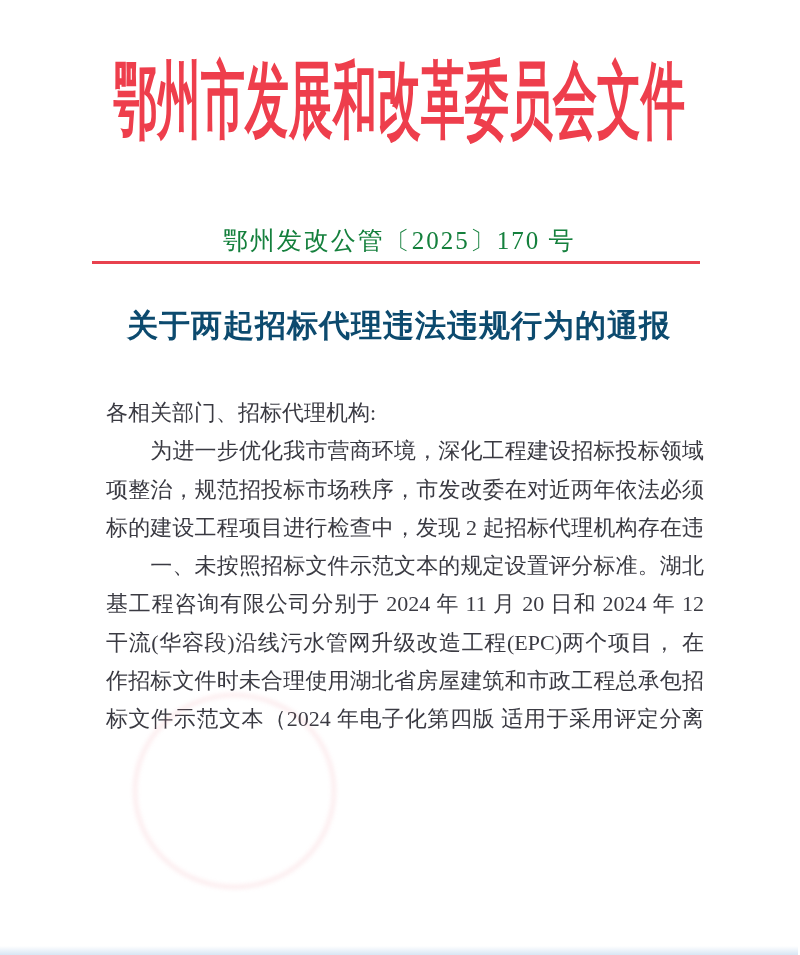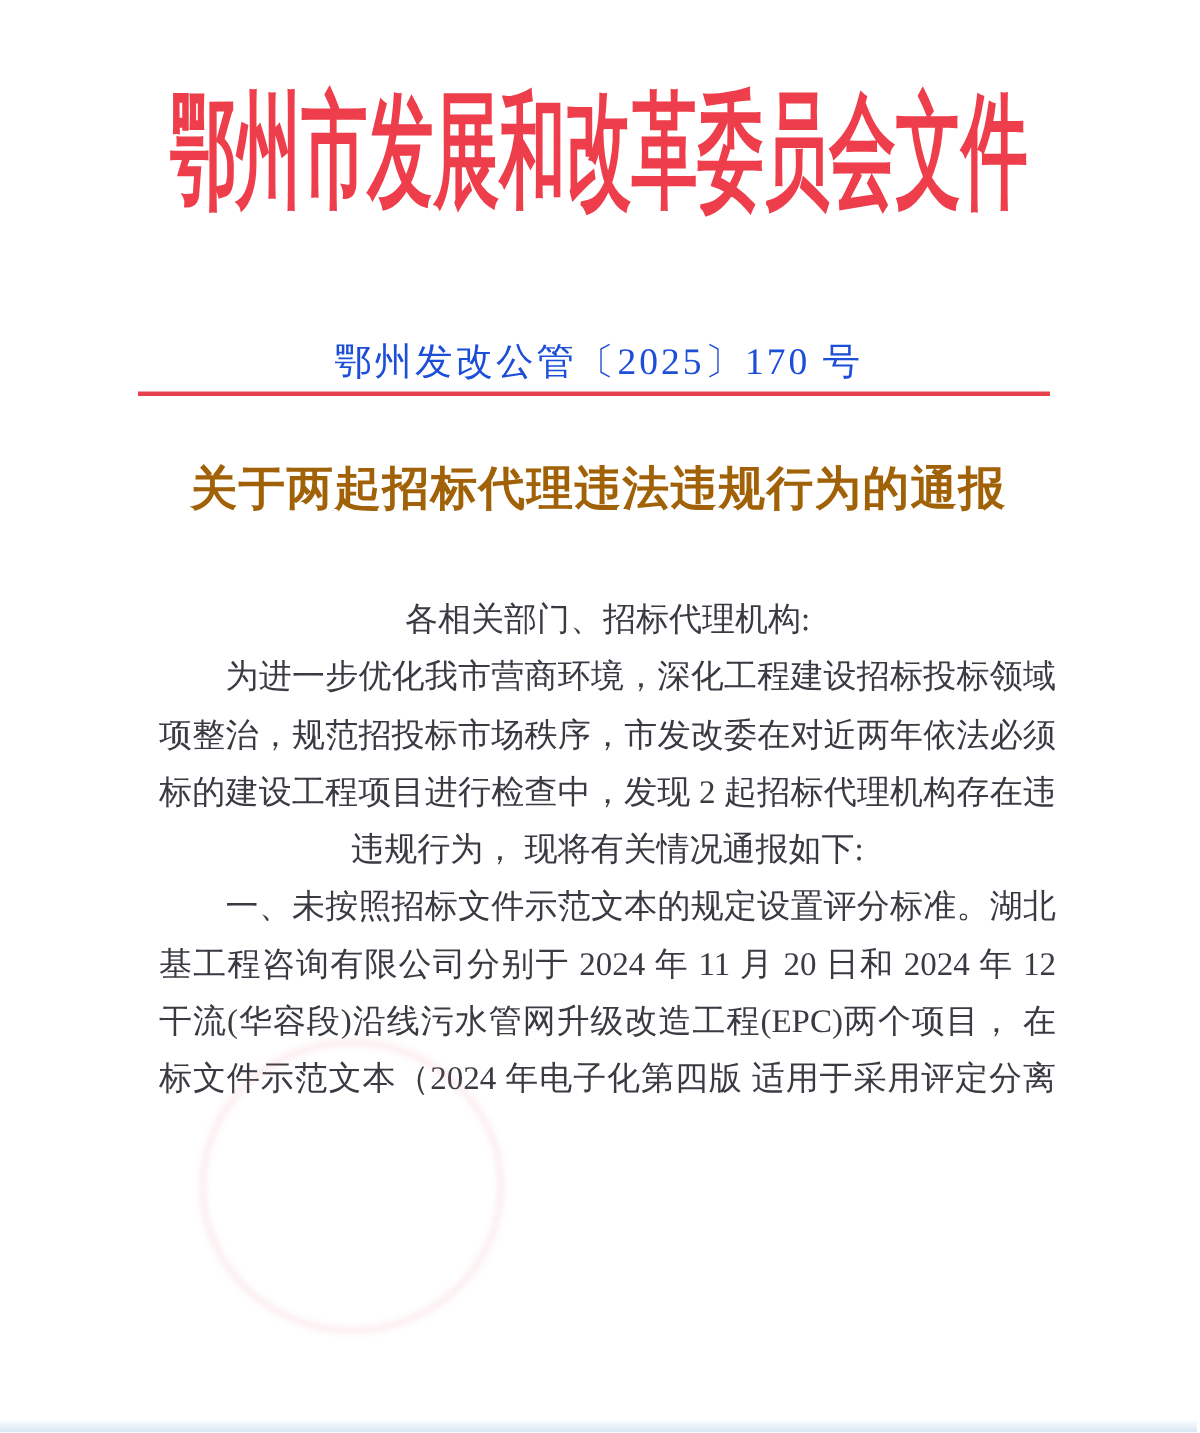--- a/index.html
+++ b/index.html
@@ -32,55 +32,55 @@
     white-space: nowrap;
   }
   .doc-number {
     position: absolute;
     top: 224px;
     left: 0;
     width: 100%;
     text-align: center;
     font-size: 25px;
     letter-spacing: 2px;
-    color: #1d4ed8;
+    color: #15803d;
   }
   .red-rule {
     position: absolute;
     top: 261px;
     left: 92px;
     width: 608px;
     height: 3px;
     background: var(--rule-red, #e8414e);
   }
   .doc-title {
     position: absolute;
     top: 305px;
     left: 0;
     width: 100%;
     margin: 0;
     text-align: center;
     font-size: 31px;
     font-weight: 700;
     letter-spacing: 1px;
-    color: #a16207;
+    color: #0c4a6e;
   }
   .body-block {
     position: absolute;
     top: 394px;
     left: 106px;
     width: 598px;
     font-size: 22px;
     line-height: 38.3px;
     color: var(--body-text, #3a3a42);
   }
   .line {
     height: 38.3px;
     overflow: hidden;
-    text-align: center;
+    text-align: left;
   }
   .line.fill {
     text-align: justify;
     text-align-last: justify;
   }
   .seg-bold {
     font-weight: 400;
     font-family: "Liberation Sans", "DejaVu Sans", sans-serif;
   }
   
@@ -117,24 +117,24 @@
 
   <div class="red-rule"></div>
 
   <h1 class="doc-title">关于两起招标代理违法违规行为的通报</h1>
 
   <div class="body-block" id="body-lines">
       <div class="line"><span>各相关部门、招标代理机构:</span></div>
       <div class="line fill"><span>　　为进一步优化我市营商环境，深化工程建设招标投标领域专</span></div>
       <div class="line fill"><span>项整治，规范招投标市场秩序，市发改委在对近两年依法必须招</span></div>
       <div class="line fill"><span>标的建设工程项目进行检查中，发现 2 起招标代理机构存在违法</span></div>
-      <div class="line"><span>违规行为， 现将有关情况通报如下:</span></div>
       <div class="line fill"><span>　　</span><span class="seg-bold">一、未按照招标文件示范文本的规定设置评分标准。</span><span>湖北哲</span></div>
       <div class="line fill"><span>基工程咨询有限公司分别于 2024 年 11 月 20 日和 2024 年 12 月</span></div>
       <div class="line fill"><span>干流(华容段)沿线污水管网升级改造工程(EPC)两个项目， 在制</span></div>
+      <div class="line fill"><span>作招标文件时未合理使用湖北省房屋建筑和市政工程总承包招</span></div>
       <div class="line fill"><span>标文件示范文本（2024 年电子化第四版 适用于采用评定分离的</span></div>
     </div>
 
   <div class="seal-artifact"></div>
 
   <div class="bottom-edge"></div>
 
 </div>
 
 </body></html>

